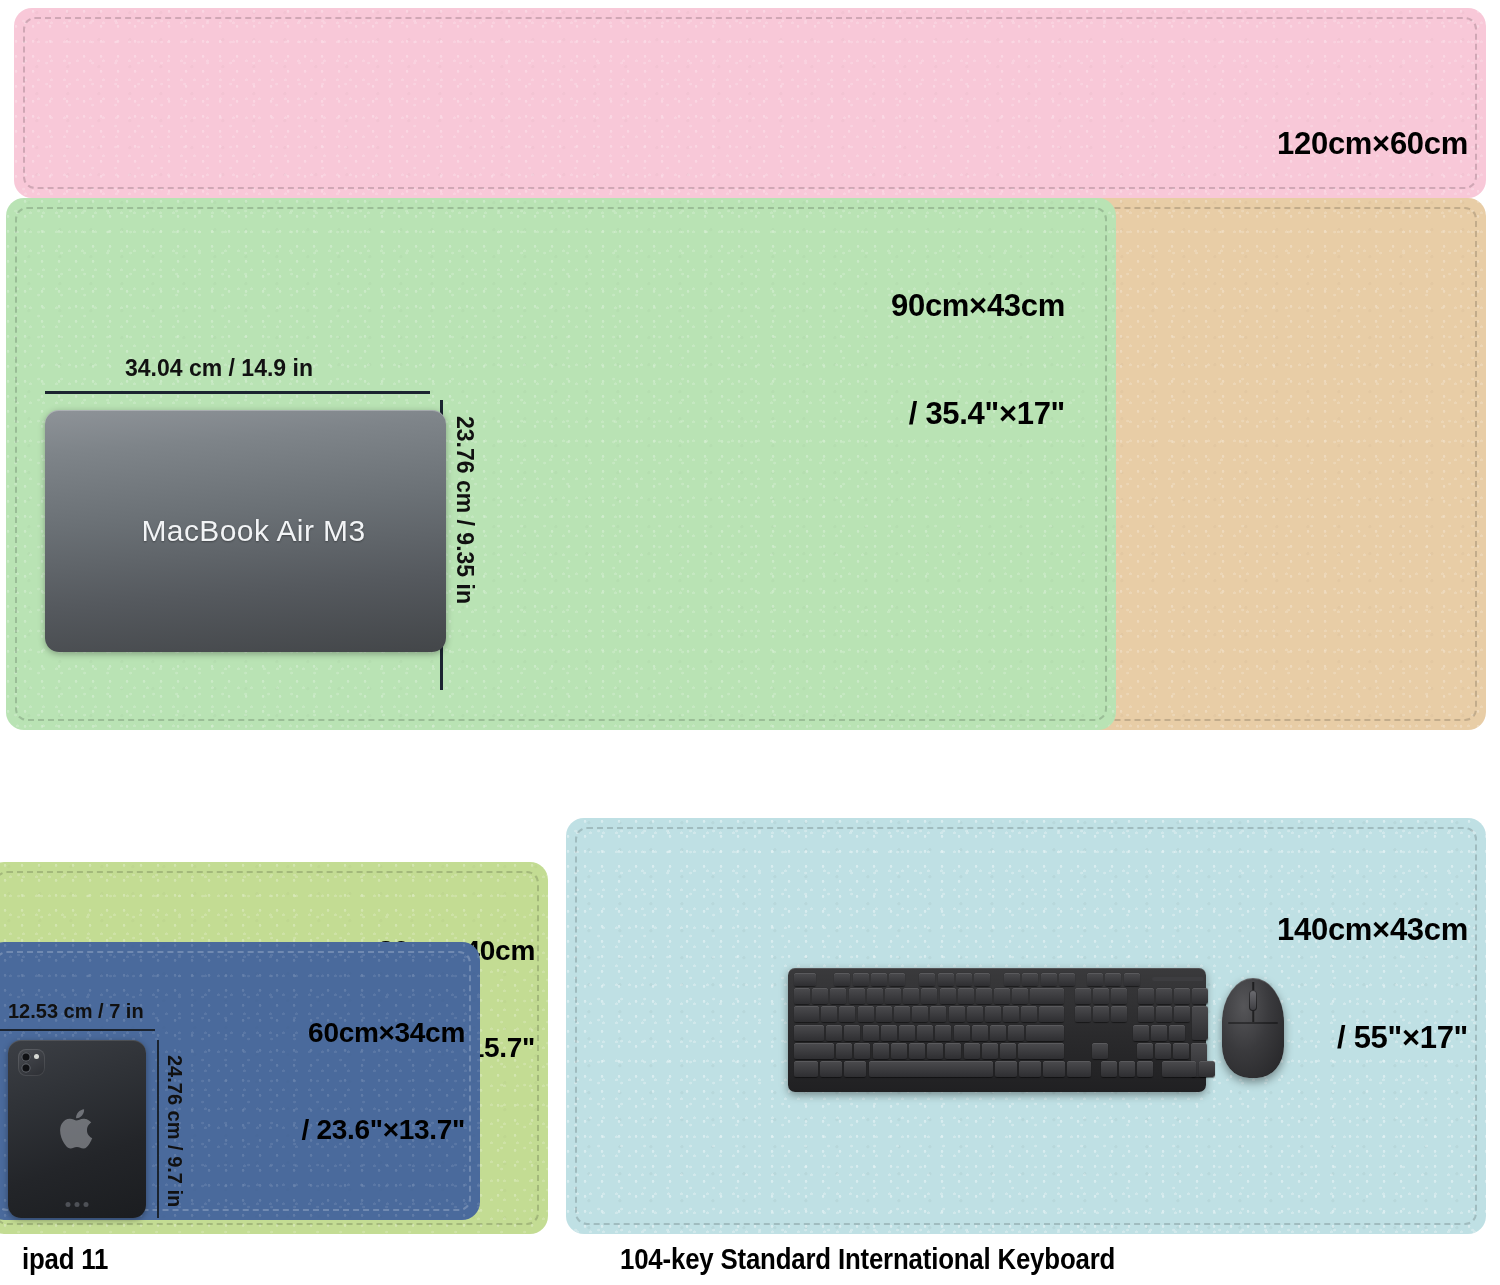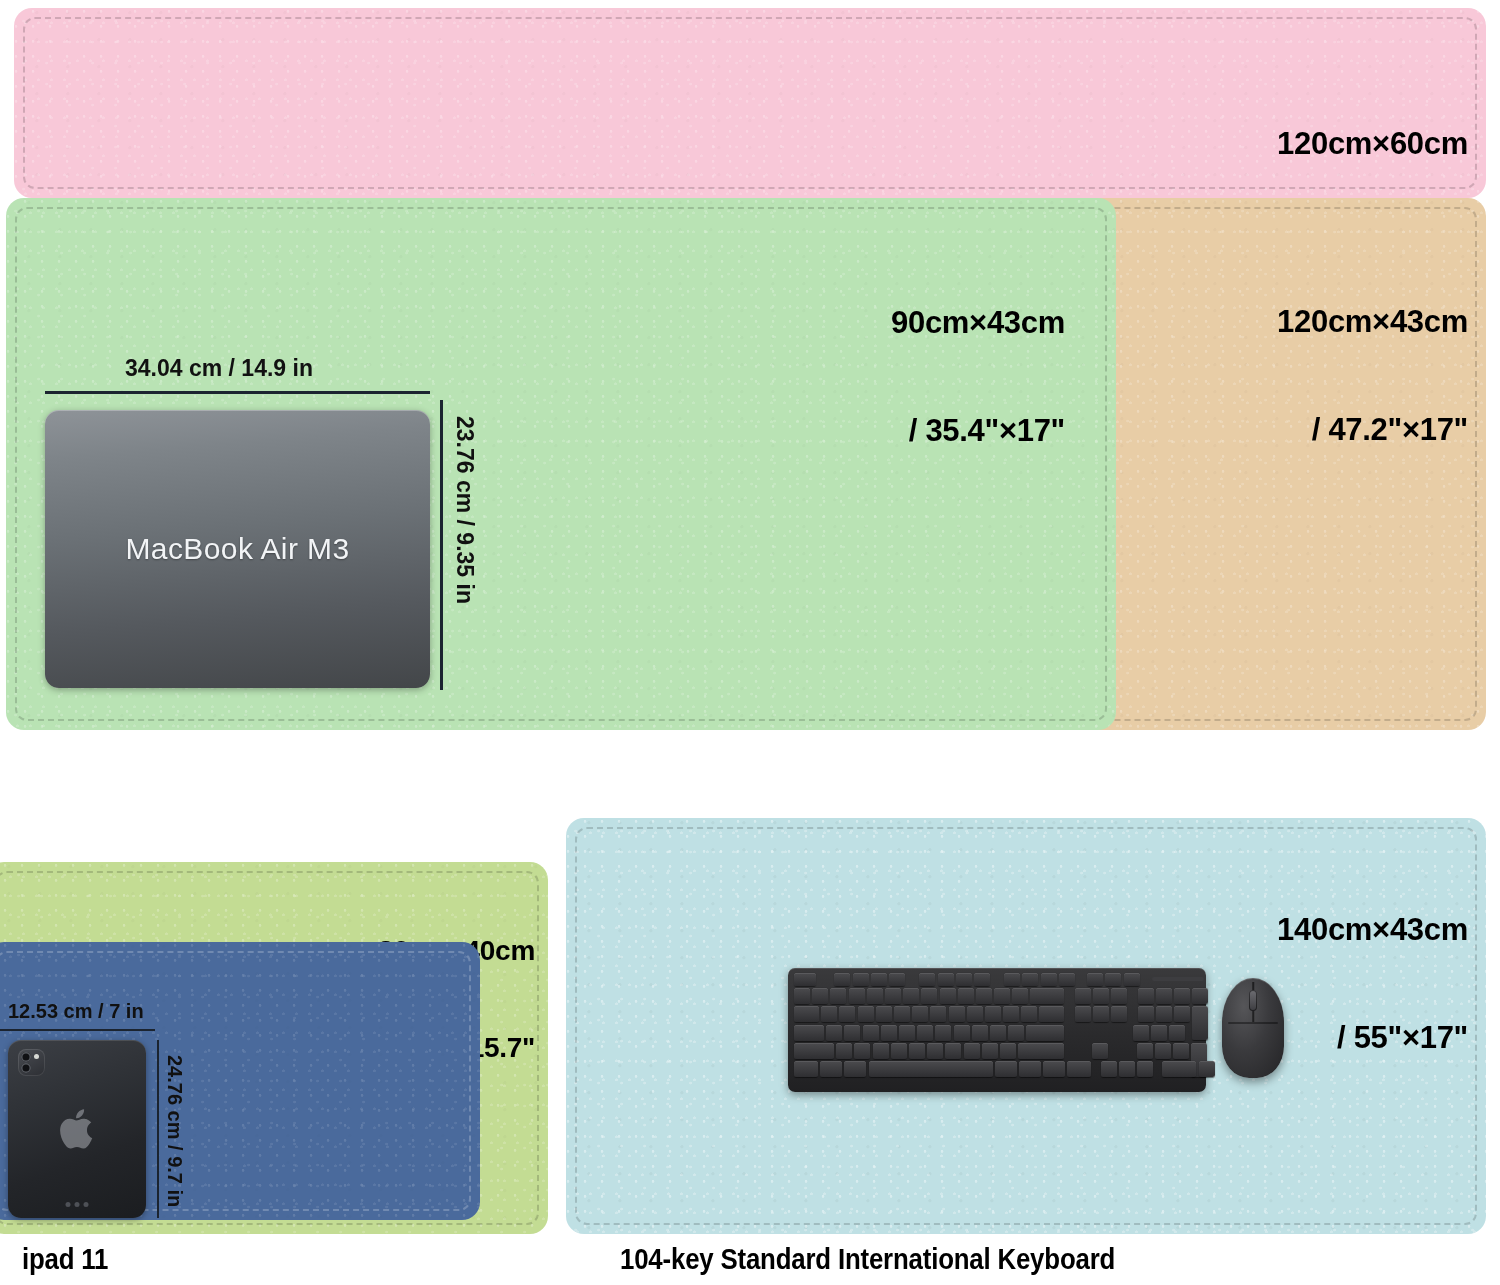--- a/index.html
+++ b/index.html
@@ -137,56 +137,56 @@
   </div>
   <div class="dim dim-lg r" style="right:32px;top:54px;">
     <div>120cm×60cm</div>
     <div>/ 47.2"×23.6"</div>
   </div>
 
   <div class="mat mat-tan" style="left:14px;top:198px;width:1472px;height:532px;">
     <div class="grain"></div>
     <div class="stitch"></div>
   </div>
-  <div class="dim dim-lg r" style="right:32px;top:232px;">
-    <div>120cm×43cm</div>
-    <div>/ 47.2"×17"</div>
-  </div>
 
   <div class="mat mat-green" style="left:6px;top:198px;width:1110px;height:532px;">
     <div class="grain"></div>
     <div class="stitch"></div>
   </div>
-  <div class="dim dim-lg r" style="left:800px;top:233px;width:265px;">
+  <div class="dim dim-lg r" style="left:800px;top:216px;width:265px;">
     <div>90cm×43cm</div>
     <div>/ 35.4"×17"</div>
   </div>
 
   <div class="meas" style="left:125px;top:355px;">34.04 cm / 14.9 in</div>
   <div class="rule-h" style="left:45px;top:391px;width:385px;"></div>
 
   <div class="rule-v" style="left:440px;top:400px;height:290px;"></div>
   <div class="meas meas-rot" style="left:478px;top:416px;transform:rotate(90deg);">23.76 cm / 9.35 in</div>
 
-  <div class="macbook" style="left:45px;top:410px;width:385px;height:278px;">
+  <div class="macbook" style="left:45px;top:410px;width:385px;height:242px;padding-left:16px;">
     <div class="mb-label">MacBook Air M3</div>
   </div>
 
   <div class="mat mat-lgreen" style="left:-14px;top:862px;width:562px;height:372px;">
     <div class="grain"></div>
     <div class="stitch"></div>
   </div>
   <div class="dim dim-md r" style="left:270px;top:870px;width:265px;">
     <div>80cm×40cm</div>
     <div>/ 31.5"×15.7"</div>
   </div>
 
   <div class="mat mat-blue" style="left:-14px;top:942px;width:494px;height:278px;">
     <div class="grain" style="opacity:.22;"></div>
     <div class="stitch" style="border-color:rgba(255,255,255,0.22);"></div>
+  </div>
+  <div class="dim dim-md r" style="left:205px;top:952px;width:260px;">
+    <div>60cm×34cm</div>
+    <div>/ 23.6"×13.7"</div>
   </div>
 
   <div class="meas" style="left:8px;top:1000px;font-size:20px;">12.53 cm / 7 in</div>
   <div class="rule-h" style="left:0px;top:1029px;width:155px;border-top-width:2.5px;"></div>
 
   <div class="rule-v" style="left:157px;top:1040px;height:178px;border-left-width:2.5px;"></div>
   <div class="meas meas-rot" style="left:186px;top:1055px;font-size:20px;transform:rotate(90deg);">24.76 cm / 9.7 in</div>
 
   <div class="ipad" style="left:8px;top:1040px;width:138px;height:178px;">
     <div class="ipad-cam">

